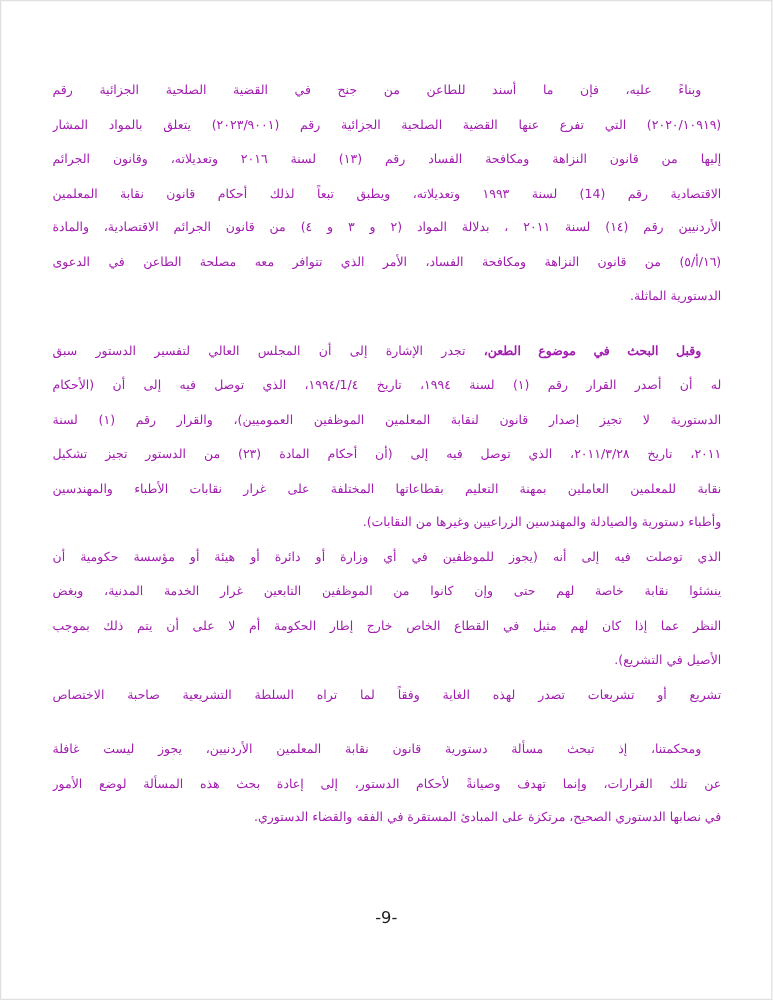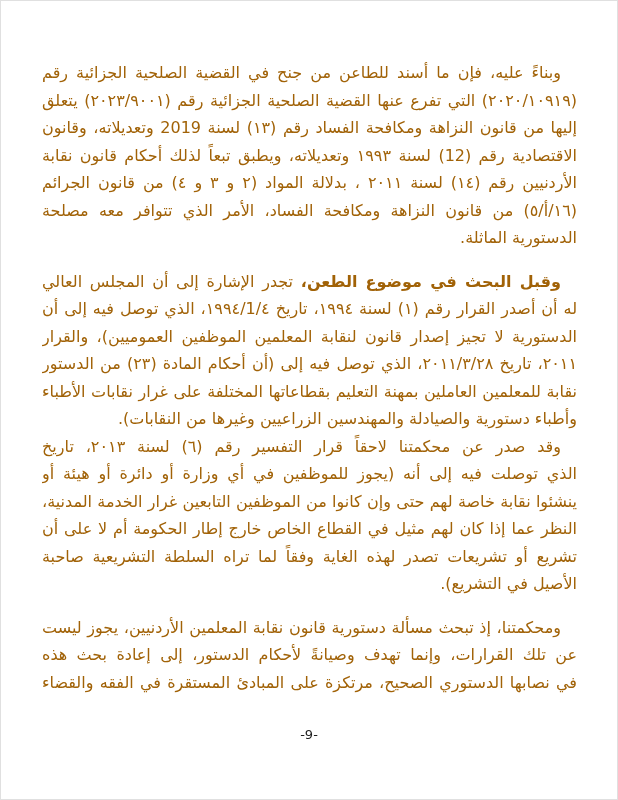--- a/index.html
+++ b/index.html
@@ -14,72 +14,71 @@
     box-sizing: border-box;
     background: #ffffff;
     border: 1px solid #e0e0e0;
     overflow: hidden;
   }
   .doc {
     position: absolute;
     top: 58px; right: 40px; left: 41px;
     direction: rtl;
     unicode-bidi: embed;
-    color: #a16207;
-    font-size: 16px;
+    color: #a21caf;
+    font-size: 10px;
   }
   .para { margin: 0; }
   .para.gap { margin-top: 16px; }
   .line {
     height: 27.5px;
     line-height: 27.5px;
     text-align: justify;
     text-align-last: justify;
     overflow: hidden;
   }
   .line.indent { padding-right: 16px; }
   .line.nojust { text-align-last: right; }
-  .line b { font-weight: 700; }
+  .line b { font-weight: 700; font-family: Liberation Serif, serif; }
   .footer {
     position: absolute;
     top: 726px; left: 0; right: 0;
     text-align: center;
     font-size: 13px;
     color: #1d1d1d;
   }
 </style>
 </head>
 <body>
 
 <div class="page">
   <div class="doc">
       <div class="para">
         <div class="line indent">وبناءً عليه، فإن ما أسند للطاعن من جنح في القضية الصلحية الجزائية رقم</div>
         <div class="line">(٢٠٢٠/١٠٩١٩) التي تفرع عنها القضية الصلحية الجزائية رقم (٢٠٢٣/٩٠٠١) يتعلق بالمواد المشار</div>
-        <div class="line">إليها من قانون النزاهة ومكافحة الفساد رقم (١٣) لسنة 2019 وتعديلاته، وقانون الجرائم</div>
-        <div class="line">الاقتصادية رقم (12) لسنة ١٩٩٣ وتعديلاته، ويطبق تبعاً لذلك أحكام قانون نقابة المعلمين</div>
+        <div class="line">إليها من قانون النزاهة ومكافحة الفساد رقم (١٣) لسنة ٢٠١٦ وتعديلاته، وقانون الجرائم</div>
+        <div class="line">الاقتصادية رقم (14) لسنة ١٩٩٣ وتعديلاته، ويطبق تبعاً لذلك أحكام قانون نقابة المعلمين</div>
         <div class="line">الأردنيين رقم (١٤) لسنة ٢٠١١ ، بدلالة المواد (٢ و ٣ و ٤) من قانون الجرائم الاقتصادية، والمادة</div>
         <div class="line">(١٦/أ/٥) من قانون النزاهة ومكافحة الفساد، الأمر الذي تتوافر معه مصلحة الطاعن في الدعوى</div>
         <div class="line nojust">الدستورية الماثلة.</div>
       </div>
       <div class="para gap">
         <div class="line indent"><b>وقبل البحث في موضوع الطعن،</b> تجدر الإشارة إلى أن المجلس العالي لتفسير الدستور سبق</div>
         <div class="line">له أن أصدر القرار رقم (١) لسنة ١٩٩٤، تاريخ ١٩٩٤/1/٤، الذي توصل فيه إلى أن (الأحكام</div>
         <div class="line">الدستورية لا تجيز إصدار قانون لنقابة المعلمين الموظفين العموميين)، والقرار رقم (١) لسنة</div>
         <div class="line">٢٠١١، تاريخ ٢٠١١/٣/٢٨، الذي توصل فيه إلى (أن أحكام المادة (٢٣) من الدستور تجيز تشكيل</div>
         <div class="line">نقابة للمعلمين العاملين بمهنة التعليم بقطاعاتها المختلفة على غرار نقابات الأطباء والمهندسين</div>
         <div class="line nojust">وأطباء دستورية والصيادلة والمهندسين الزراعيين وغيرها من النقابات).</div>
       </div>
       <div class="para">
-        <div class="line indent">وقد صدر عن محكمتنا لاحقاً قرار التفسير رقم (٦) لسنة ٢٠١٣، تاريخ ٢٠١٣/٧/٢٤،</div>
         <div class="line">الذي توصلت فيه إلى أنه (يجوز للموظفين في أي وزارة أو دائرة أو هيئة أو مؤسسة حكومية أن</div>
         <div class="line">ينشئوا نقابة خاصة لهم حتى وإن كانوا من الموظفين التابعين غرار الخدمة المدنية، وبغض</div>
         <div class="line">النظر عما إذا كان لهم مثيل في القطاع الخاص خارج إطار الحكومة أم لا على أن يتم ذلك بموجب</div>
+        <div class="line nojust">الأصيل في التشريع).</div>
         <div class="line">تشريع أو تشريعات تصدر لهذه الغاية وفقاً لما تراه السلطة التشريعية صاحبة الاختصاص</div>
-        <div class="line nojust">الأصيل في التشريع).</div>
       </div>
       <div class="para gap">
         <div class="line indent">ومحكمتنا، إذ تبحث مسألة دستورية قانون نقابة المعلمين الأردنيين، يجوز ليست غافلة</div>
         <div class="line">عن تلك القرارات، وإنما تهدف وصيانةً لأحكام الدستور، إلى إعادة بحث هذه المسألة لوضع الأمور</div>
         <div class="line nojust">في نصابها الدستوري الصحيح، مرتكزة على المبادئ المستقرة في الفقه والقضاء الدستوري.</div>
       </div>
     </div>
   <div class="footer">-9-</div>
 </div>
 

